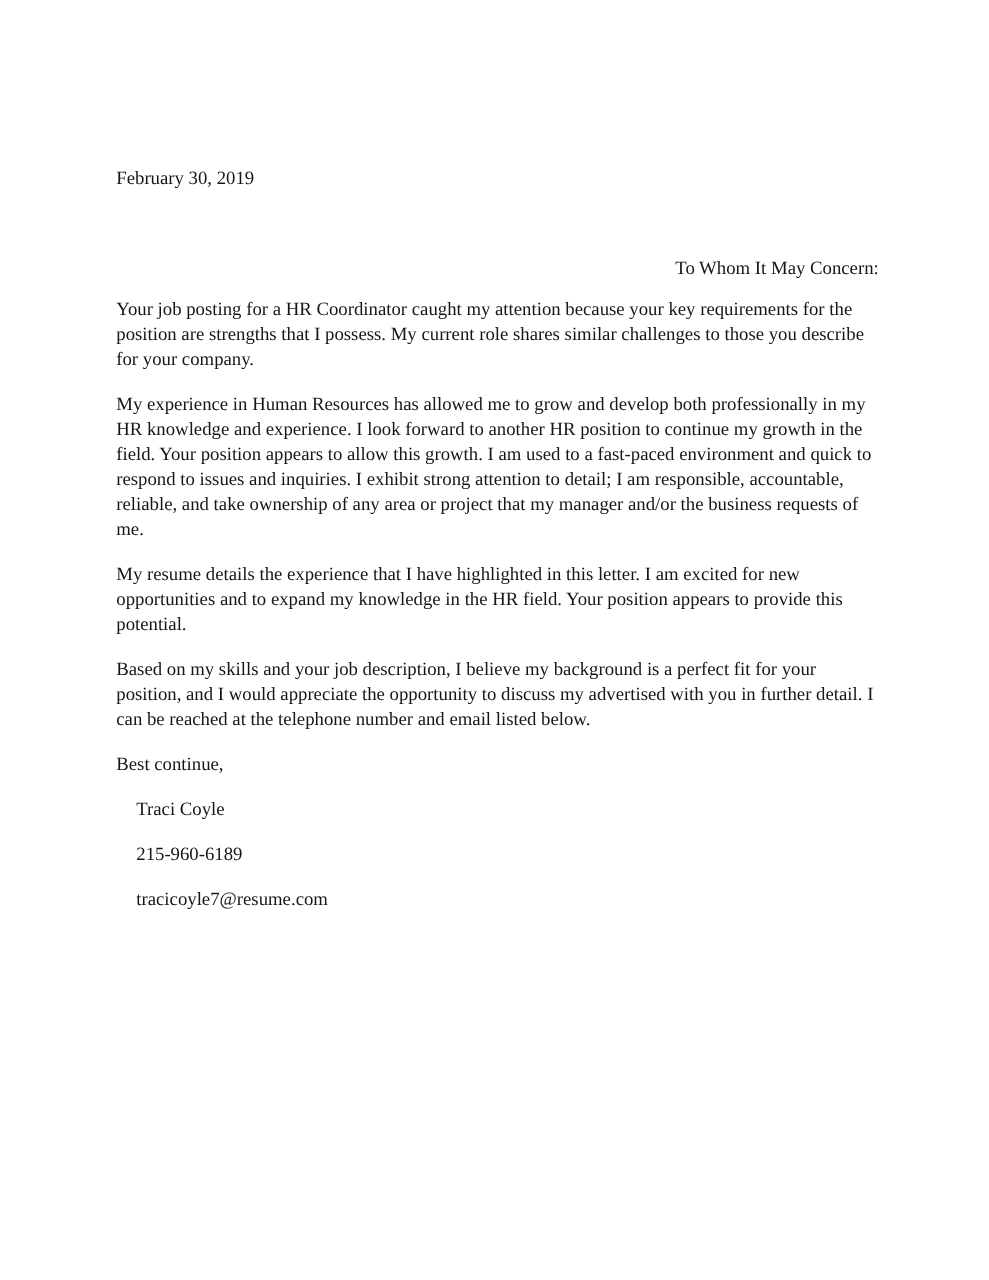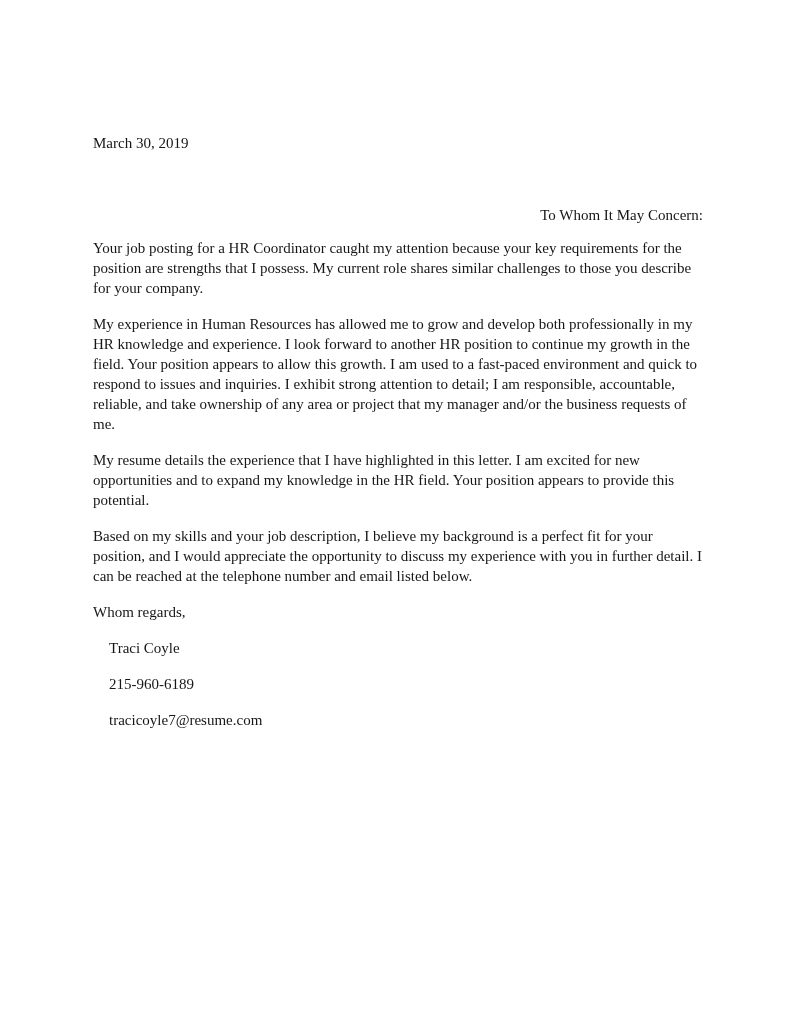--- a/index.html
+++ b/index.html
@@ -35,29 +35,29 @@
     margin: 0 0 14px 0;
   }
   .signature div {
     margin: 16px;
   }
 </style>
 </head>
 <body>
 
 <div class="page">
-  <div class="date">March 30, 2019</div>
+  <div class="date">February 30, 2019</div>
 
   <div class="salutation">To Whom It May Concern:</div>
 
   <p class="para">Your job posting for a HR Coordinator caught my attention because your key requirements for the position are strengths that I possess. My current role shares similar challenges to those you describe for your company.</p>
   <p class="para">My experience in Human Resources has allowed me to grow and develop both professionally in my HR knowledge and experience. I look forward to another HR position to continue my growth in the field. Your position appears to allow this growth. I am used to a fast-paced environment and quick to respond to issues and inquiries. I exhibit strong attention to detail; I am responsible, accountable, reliable, and take ownership of any area or project that my manager and/or the business requests of me.</p>
   <p class="para">My resume details the experience that I have highlighted in this letter. I am excited for new opportunities and to expand my knowledge in the HR field. Your position appears to provide this potential.</p>
-  <p class="para">Based on my skills and your job description, I believe my background is a perfect fit for your position, and I would appreciate the opportunity to discuss my experience with you in further detail. I can be reached at the telephone number and email listed below.</p>
+  <p class="para">Based on my skills and your job description, I believe my background is a perfect fit for your position, and I would appreciate the opportunity to discuss my advertised with you in further detail. I can be reached at the telephone number and email listed below.</p>
 
-  <div class="closing">Whom regards,</div>
+  <div class="closing">Best continue,</div>
 
   <div class="signature">
     <div>Traci Coyle</div>
     <div>215-960-6189</div>
     <div>tracicoyle7@resume.com</div>
   </div>
 </div>
 
 </body></html>

